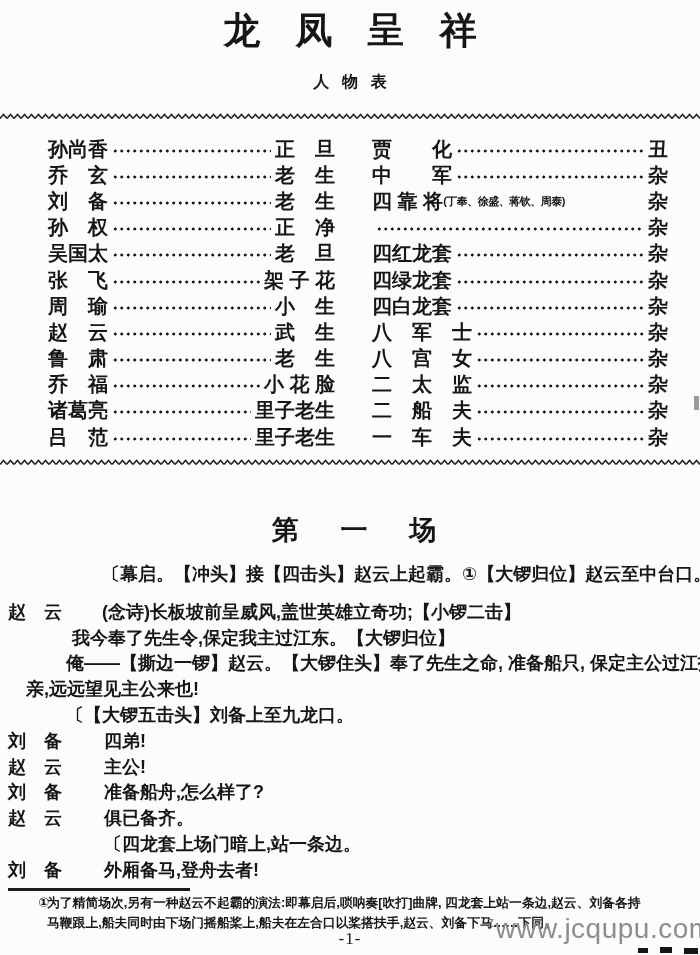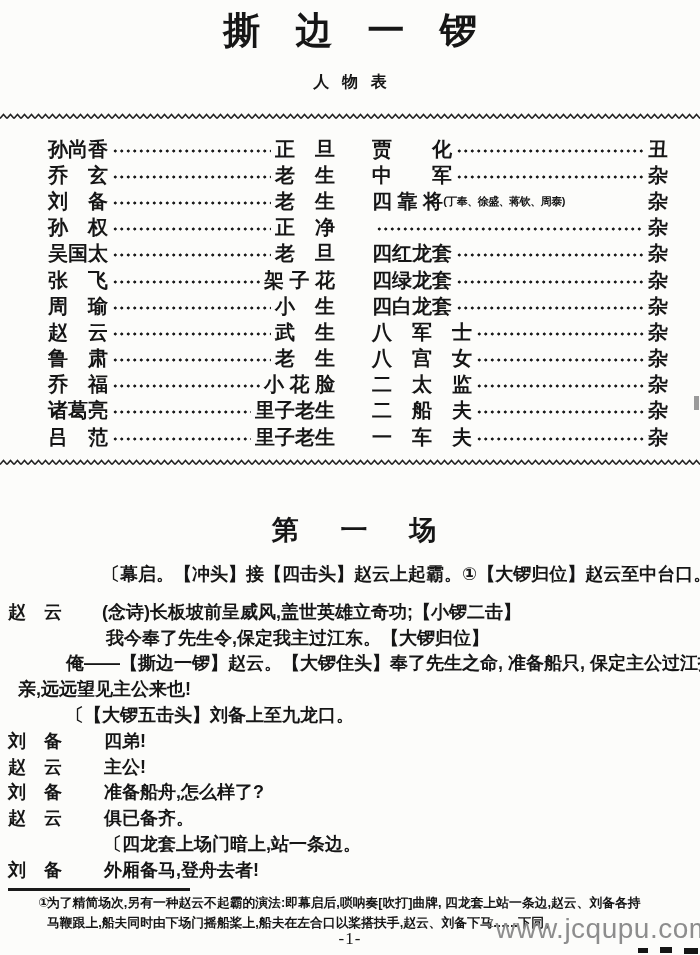--- a/index.html
+++ b/index.html
@@ -26,41 +26,41 @@
   .crole{white-space:nowrap;text-align:left;}
   .scene-heading{position:absolute;top:512px;left:8px;right:0;text-align:center;
                  font-size:27px;font-weight:900;letter-spacing:1.55em;text-indent:1.55em;white-space:nowrap;}
   .script{position:absolute;top:562px;left:0;width:700px;font-size:18px;font-weight:700;}
   .sline{position:relative;height:25.8px;line-height:25.8px;white-space:nowrap;}
   .sline .speaker{position:absolute;left:8px;top:0;}
   .gap-below{margin-bottom:12px;}
   .pl-stage{padding-left:102px}
   .pl-text{padding-left:102px}
   .pl-a{padding-left:66px}
-  .pl-b{padding-left:18px}
-  .pl-c{padding-left:106px}
+  .pl-b{padding-left:26px}
+  .pl-c{padding-left:72px}
   .pl-d{padding-left:104px}
   .footnote-rule{position:absolute;left:8px;top:888px;width:182px;height:3px;background:#1a1a1a;}
   .footnote{position:absolute;top:893px;left:0;width:700px;font-size:12.8px;font-weight:700;line-height:19.5px;}
   .fn-marker{position:absolute;left:38px;top:0;font-size:13px;}
   .fn-text{padding-left:47px;white-space:nowrap;}
   .page-number{position:absolute;top:929px;left:0;right:0;text-align:center;
                font-size:17px;font-weight:400;letter-spacing:1px;font-family:"Liberation Serif","DejaVu Serif",serif;}
   .watermark{position:absolute;top:913px;left:487px;color:#8d8d8d;font-size:28px;font-weight:400;
              white-space:nowrap;letter-spacing:0.5px;}
   .wm-z{font-size:14px;vertical-align:11px;margin-right:1px;color:#6f6f6f;}
   .frag{position:absolute;background:#151515;}
   .frag-edge{position:absolute;background:#9a9a9a;}
 </style>
 </head>
 <body>
 
 <div class="page">
 
-  <div class="title">撕边一锣</div>
+  <div class="title">龙凤呈祥</div>
   <div class="subtitle">人物表</div>
 
   <svg class="wavy wavy1" xmlns="http://www.w3.org/2000/svg">
     <defs>
       <pattern id="zz" width="7" height="9" patternUnits="userSpaceOnUse">
         <path d="M0 6.5 L3.5 2.5 L7 6.5" fill="none" stroke="#222" stroke-width="1.5"></path>
       </pattern>
     </defs>
     <rect width="700" height="9" fill="url(#zz)"></rect>
   </svg>

